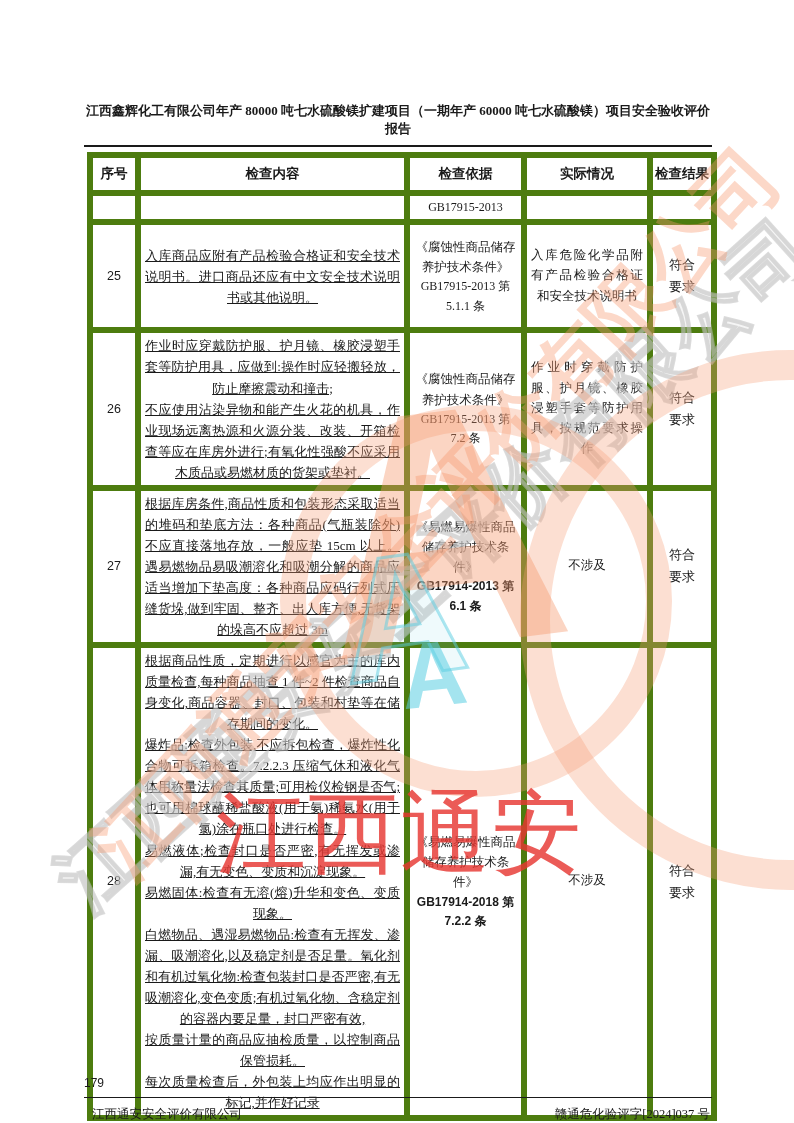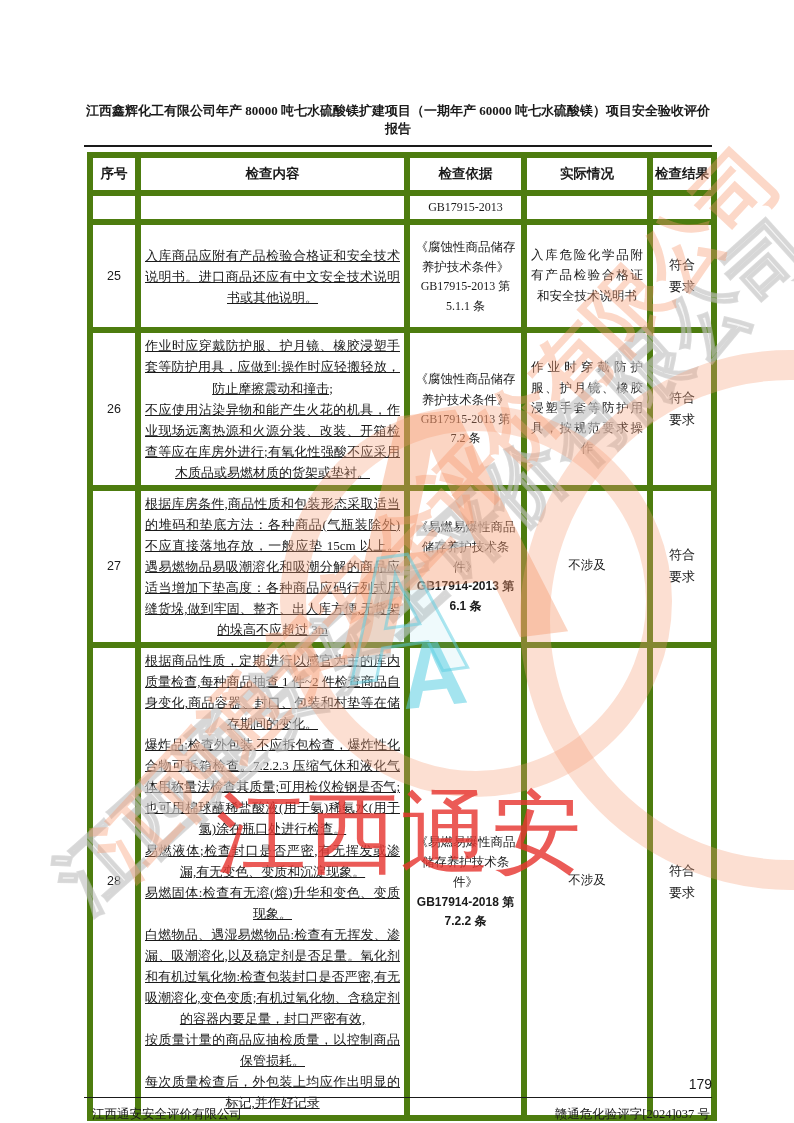--- a/index.html
+++ b/index.html
@@ -27,22 +27,22 @@
   td.c-content{padding:2px 4px;text-decoration:underline;}
   td.c-content p{margin:0;text-align:justify;text-align-last:center;}
   td.c-basis{padding:2px 3px;text-align:center;font-size:12.5px;}
   td.c-basis .b-code{font-size:12px;}
   td.c-basis .b-code.code-bold{font-family:"Liberation Sans","DejaVu Sans",sans-serif;font-weight:bold;}
   td.c-actual{padding:2px 4px;font-size:12.5px;}
   td.c-actual p{margin:0;text-align:justify;text-align-last:center;font-family:Liberation Mono, monospace;}
   td.c-result{padding:0 7px;font-size:13px;text-align:center;line-height:1.7;}
   td.c-result span{display:inline-block;width:2.1em;}
   
-  .page-number{position:absolute;left:84px;top:1036px;width:628px;text-align:right;
-    font-size:14px;font-family:"Liberation Sans",sans-serif;}
+  .page-number{position:absolute;left:84px;top:1036px;width:628px;text-align:left;
+    font-size:12px;font-family:"Liberation Sans",sans-serif;}
   .footer-rule{position:absolute;left:84px;top:1057px;width:628px;border-top:1.5px solid #1a1a1a;}
   .footer-left{position:absolute;left:92px;top:1066px;font-size:12.5px;}
   .footer-right{position:absolute;right:84px;top:1066px;font-size:12.5px;}
   
   .wm{position:absolute;pointer-events:none;white-space:nowrap;}
   .wm-layer{position:absolute;left:0;top:0;width:794px;height:1123px;pointer-events:none;z-index:5;}
   .wm-gray{
     left:70px;top:800px;font-size:80px;letter-spacing:2px;
     font-family:"Liberation Sans",sans-serif;font-weight:bold;
     color:rgba(215,215,215,0.25);-webkit-text-stroke:2px rgba(190,190,190,0.55);

